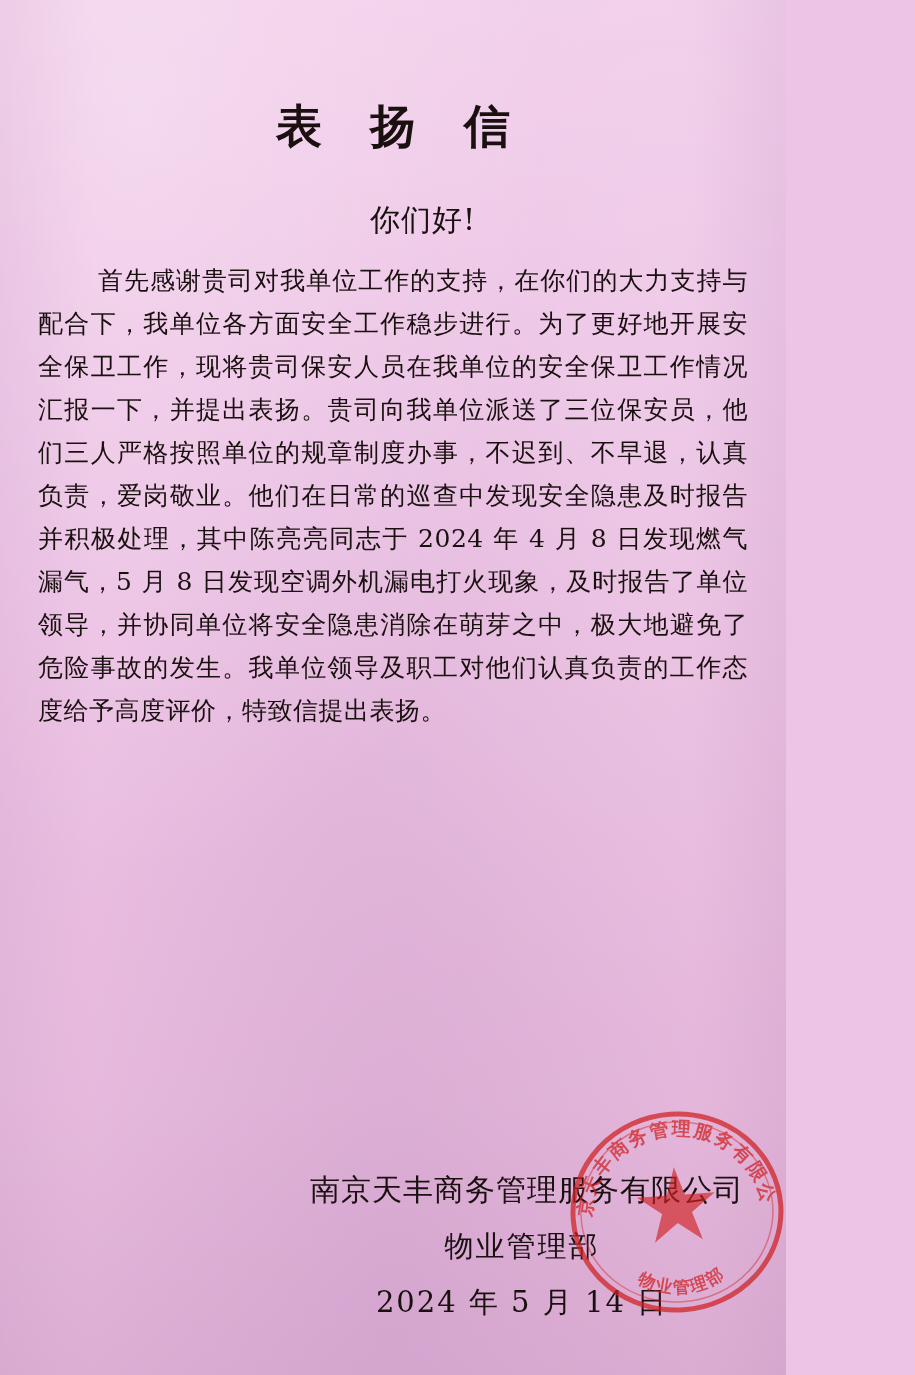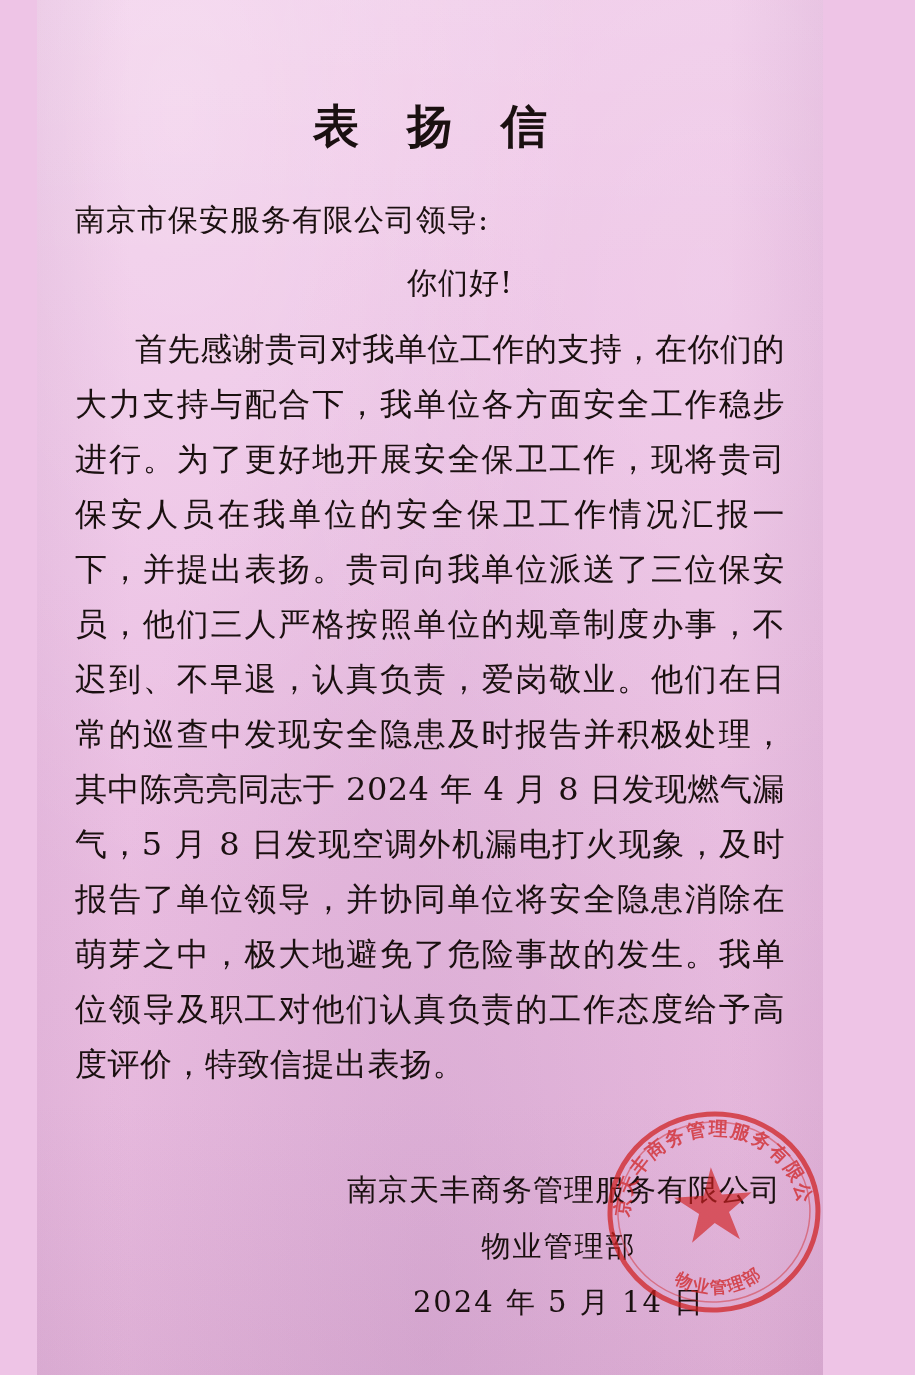--- a/index.html
+++ b/index.html
@@ -18,21 +18,20 @@
     position: relative;
     width: 786px;
     height: 1375px;
     box-sizing: border-box;
     background:
       radial-gradient(ellipse at 18% 8%, rgba(255,255,255,0.30) 0%, rgba(255,255,255,0.0) 45%),
       radial-gradient(ellipse at 85% 20%, rgba(255,255,255,0.18) 0%, rgba(255,255,255,0.0) 50%),
       radial-gradient(ellipse at 50% 95%, rgba(196,150,196,0.35) 0%, rgba(255,255,255,0.0) 60%),
       linear-gradient(160deg, #f0c8e8 0%, #ecc0e4 35%, #e8bbdf 60%, #e3b4d9 100%);
     overflow: hidden;
-    margin-left: 37px;
   }
 
   
   .paper-shade {
     position: absolute;
     inset: 0;
     background:
       linear-gradient(90deg, rgba(170,120,170,0.10) 0%, rgba(255,255,255,0.0) 12%, rgba(255,255,255,0.0) 88%, rgba(170,120,170,0.12) 100%),
       linear-gradient(180deg, rgba(255,255,255,0.10) 0%, rgba(255,255,255,0.0) 20%, rgba(255,255,255,0.0) 80%, rgba(160,110,160,0.10) 100%);
     pointer-events: none;
@@ -66,21 +65,21 @@
   .greeting {
     font-size: 30px;
     color: #1a1010;
     margin: 0 0 18px 0;
     text-indent: 60px;
     letter-spacing: 1px;
     text-align: center;
   }
 
   .body-text {
-    font-size: 32px;
+    font-size: 25px;
     color: #1a1010;
     line-height: 1.72;
     text-indent: 60px;
     text-align: justify;
     text-justify: inter-character;
     letter-spacing: 0.5px;
     margin: 0;
   }
 
   .sign-block {
@@ -139,21 +138,20 @@
   }
 </style>
 </head>
 <body>
 
 <div class="page">
   <div class="paper-shade"></div>
 
   <div class="content">
     <div class="doc-title">表 扬 信</div>
-    <p class="salutation">南京市保安服务有限公司领导:</p>
     <p class="greeting">你们好!</p>
     <p class="body-text">首先感谢贵司对我单位工作的支持，在你们的大力支持与配合下，我单位各方面安全工作稳步进行。为了更好地开展安全保卫工作，现将贵司保安人员在我单位的安全保卫工作情况汇报一下，并提出表扬。贵司向我单位派送了三位保安员，他们三人严格按照单位的规章制度办事，不迟到、不早退，认真负责，爱岗敬业。他们在日常的巡查中发现安全隐患及时报告并积极处理，其中陈亮亮同志于 2024 年 4 月 8 日发现燃气漏气，5 月 8 日发现空调外机漏电打火现象，及时报告了单位领导，并协同单位将安全隐患消除在萌芽之中，极大地避免了危险事故的发生。我单位领导及职工对他们认真负责的工作态度给予高度评价，特致信提出表扬。</p>
   </div>
 
   <div class="stamp">
     <svg width="225" height="215" viewBox="0 0 225 215" xmlns="http://www.w3.org/2000/svg">
       <ellipse cx="112" cy="107" rx="104" ry="98" fill="none" stroke="#d02020" stroke-width="5"></ellipse>
       <ellipse cx="112" cy="107" rx="96" ry="90" fill="none" stroke="#d02020" stroke-width="1.5" opacity="0.6"></ellipse>
       <path d="M112 62 L121 90 L151 90 L127 108 L136 136 L112 118 L88 136 L97 108 L73 90 L103 90 Z" fill="#d02020" opacity="0.9"></path>
       <defs>

